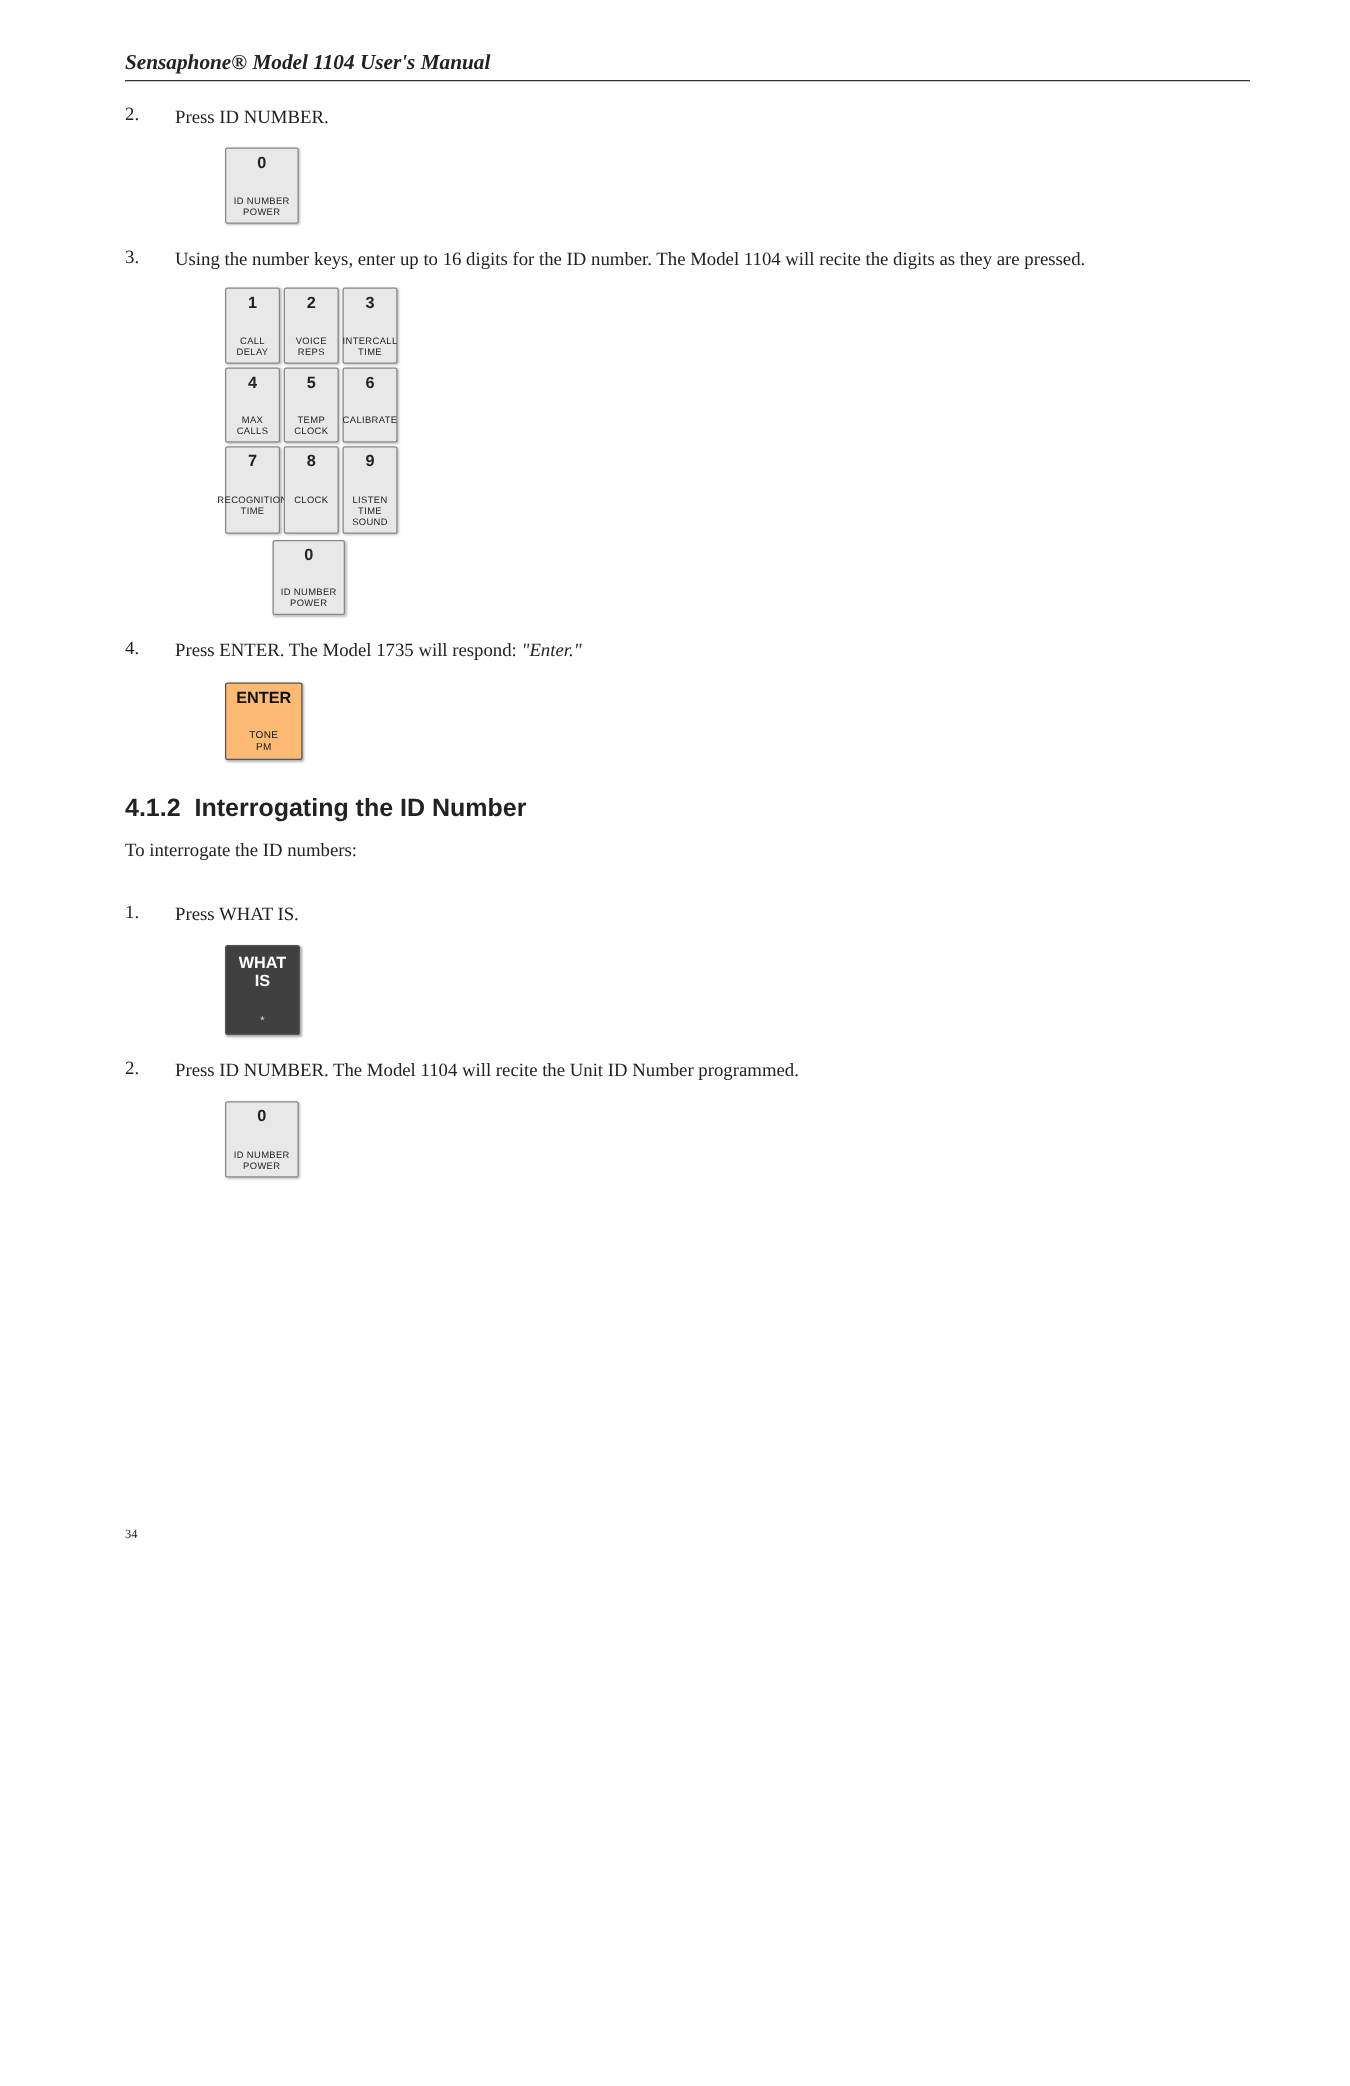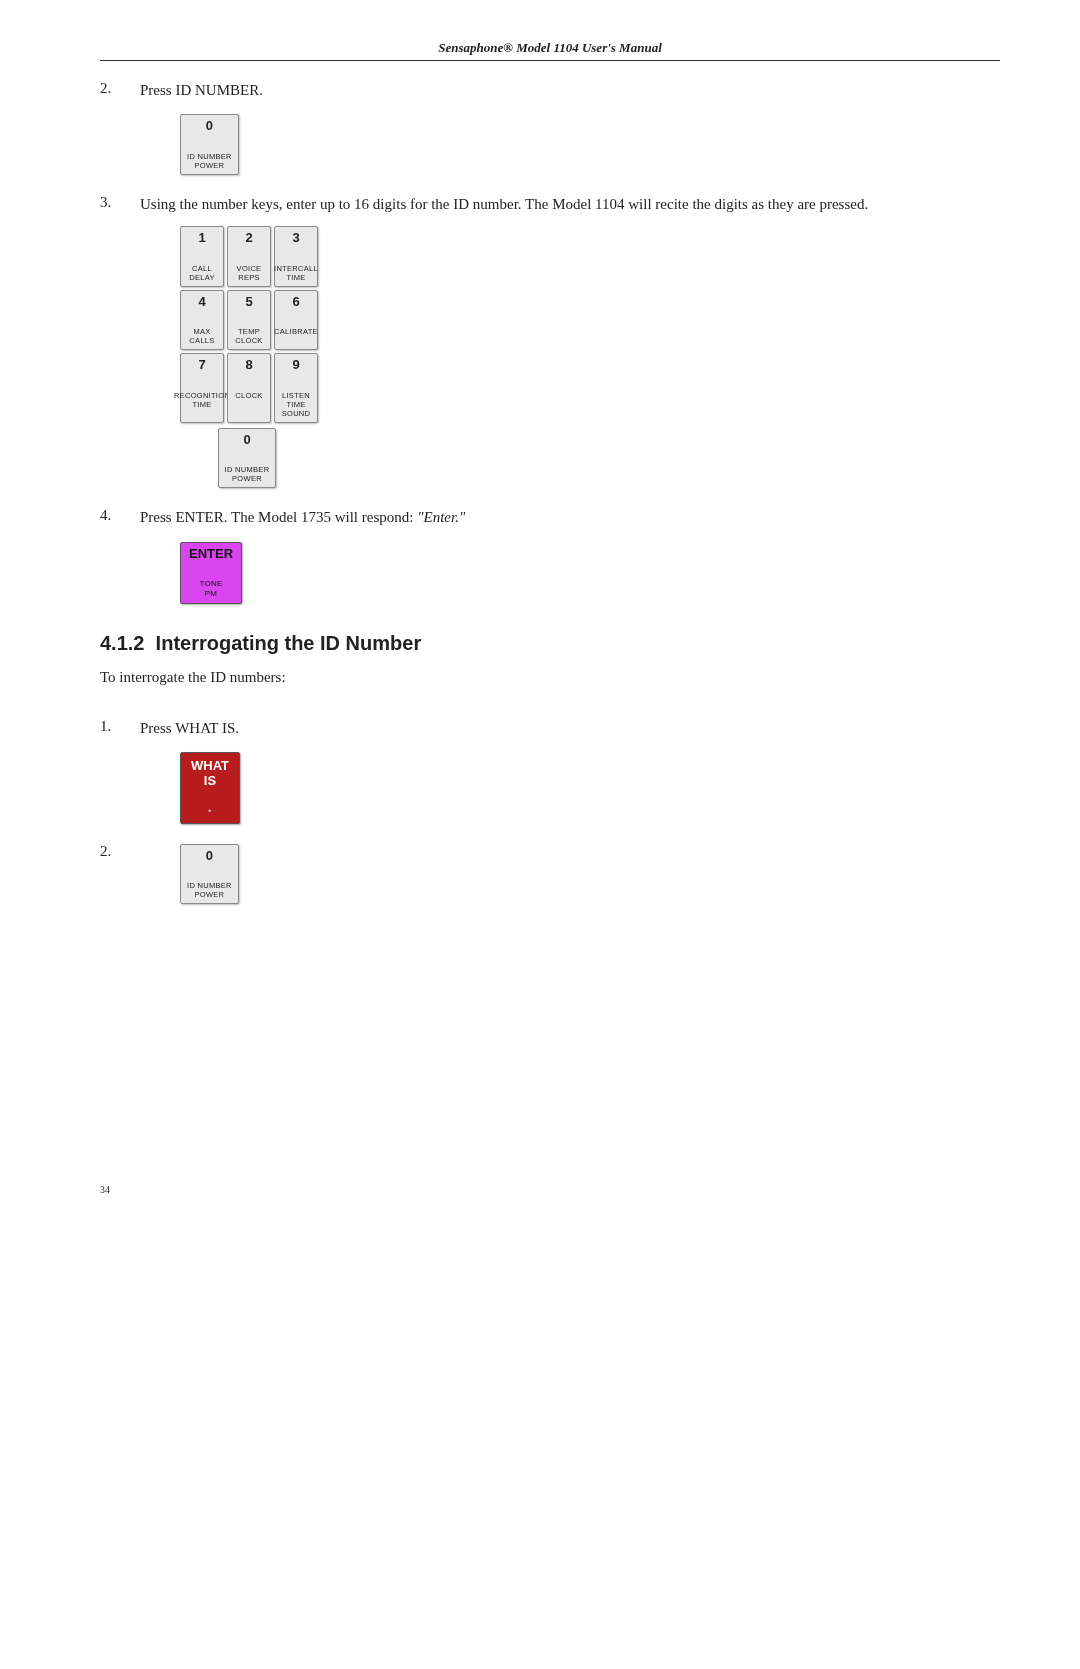--- a/index.html
+++ b/index.html
@@ -10,25 +10,24 @@
       font-size: 15px;
       color: #222;
       width: 1080px;
       min-height: 1669px;
       padding: 40px 80px 60px 100px;
     }
 
     .page-header {
       font-style: italic;
       font-weight: bold;
-      font-size: 13px;
+      font-size: 17px;
       border-bottom: 1px solid #333;
       padding-bottom: 4px;
       margin-bottom: 18px;
-      text-align: center;
     }
 
     .step-block {
       margin-bottom: 18px;
     }
 
     .step-row {
       display: flex;
       gap: 0;
       margin-bottom: 8px;
@@ -101,21 +100,21 @@
       margin-top: 3px;
       width: 134px;
     }
 
     .enter-key {
       display: inline-flex;
       flex-direction: column;
       align-items: center;
       justify-content: flex-start;
       border: 1px solid #555;
-      background: #d946ef;
+      background: #fdba74;
       padding: 3px 8px 4px 8px;
       font-size: 11px;
       min-width: 44px;
       border-radius: 2px;
       margin-top: 2px;
       box-shadow: 1px 1px 2px rgba(0,0,0,0.3);
     }
 
     .enter-key .key-main {
       font-size: 13px;
@@ -129,21 +128,21 @@
       font-family: Arial, sans-serif;
       color: #111;
     }
 
     .what-is-key {
       display: inline-flex;
       flex-direction: column;
       align-items: center;
       justify-content: center;
       border: 1px solid #555;
-      background: #b91c1c;
+      background: #404040;
       padding: 5px 10px 5px 10px;
       font-size: 11px;
       min-width: 46px;
       border-radius: 2px;
       margin-top: 2px;
       box-shadow: 1px 1px 2px rgba(0,0,0,0.35);
       color: #fff;
     }
 
     .what-is-key .key-main {
@@ -294,20 +293,21 @@
         </div>
       </div>
     </div>
   </div>
 </div>
 
 <div class="step-block">
   <div class="step-row">
     <div class="step-number">2.</div>
     <div class="step-content">
+      <div class="step-text">Press ID NUMBER. The Model 1104 will recite the Unit ID Number programmed.</div>
       <div class="step-indent">
         <div class="key-image">
           <div class="key-main">0</div>
           <div class="key-sub">ID NUMBER<br>POWER</div>
         </div>
       </div>
     </div>
   </div>
 </div>
 

